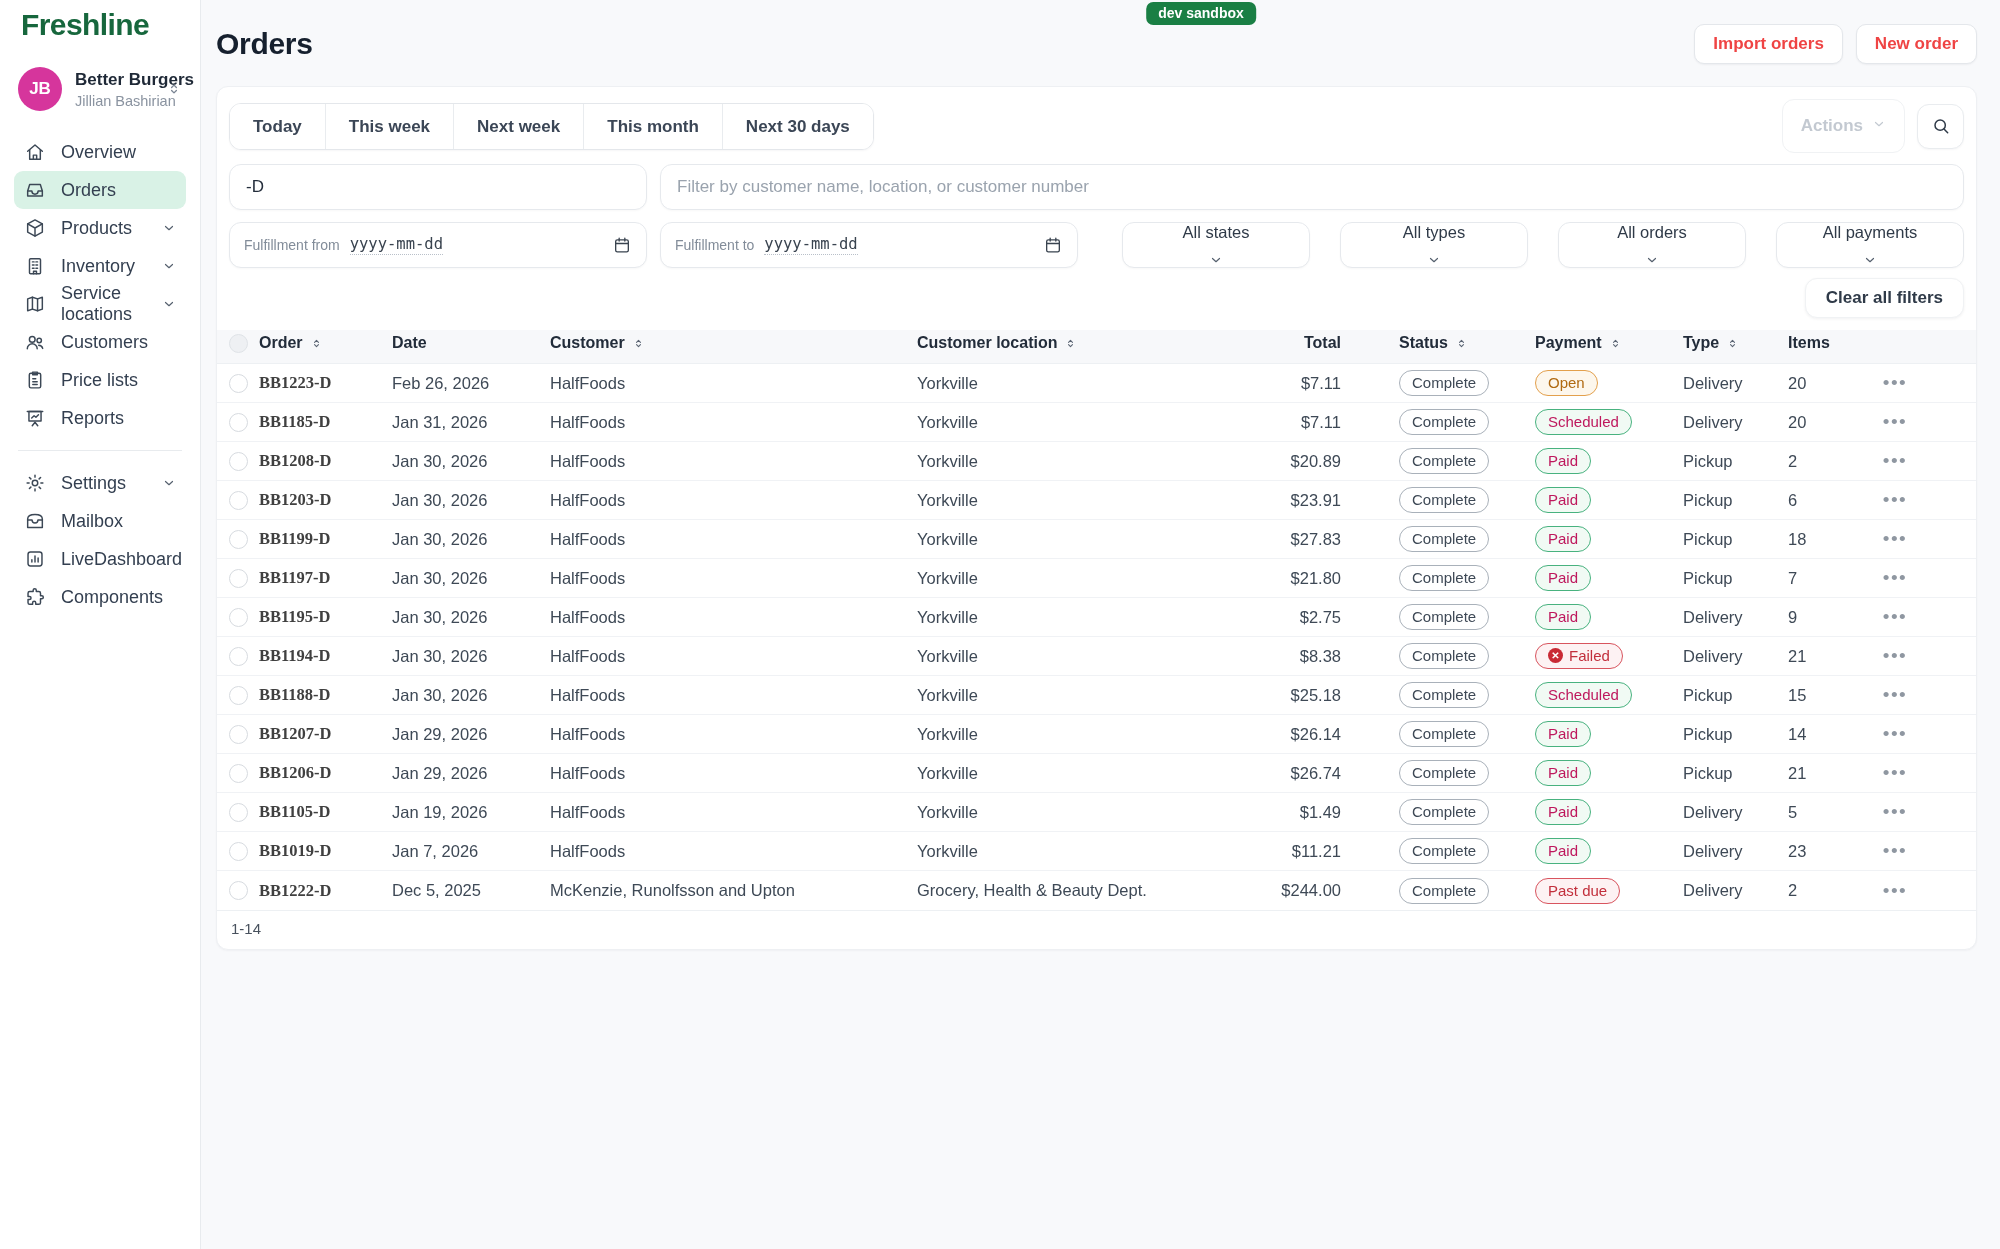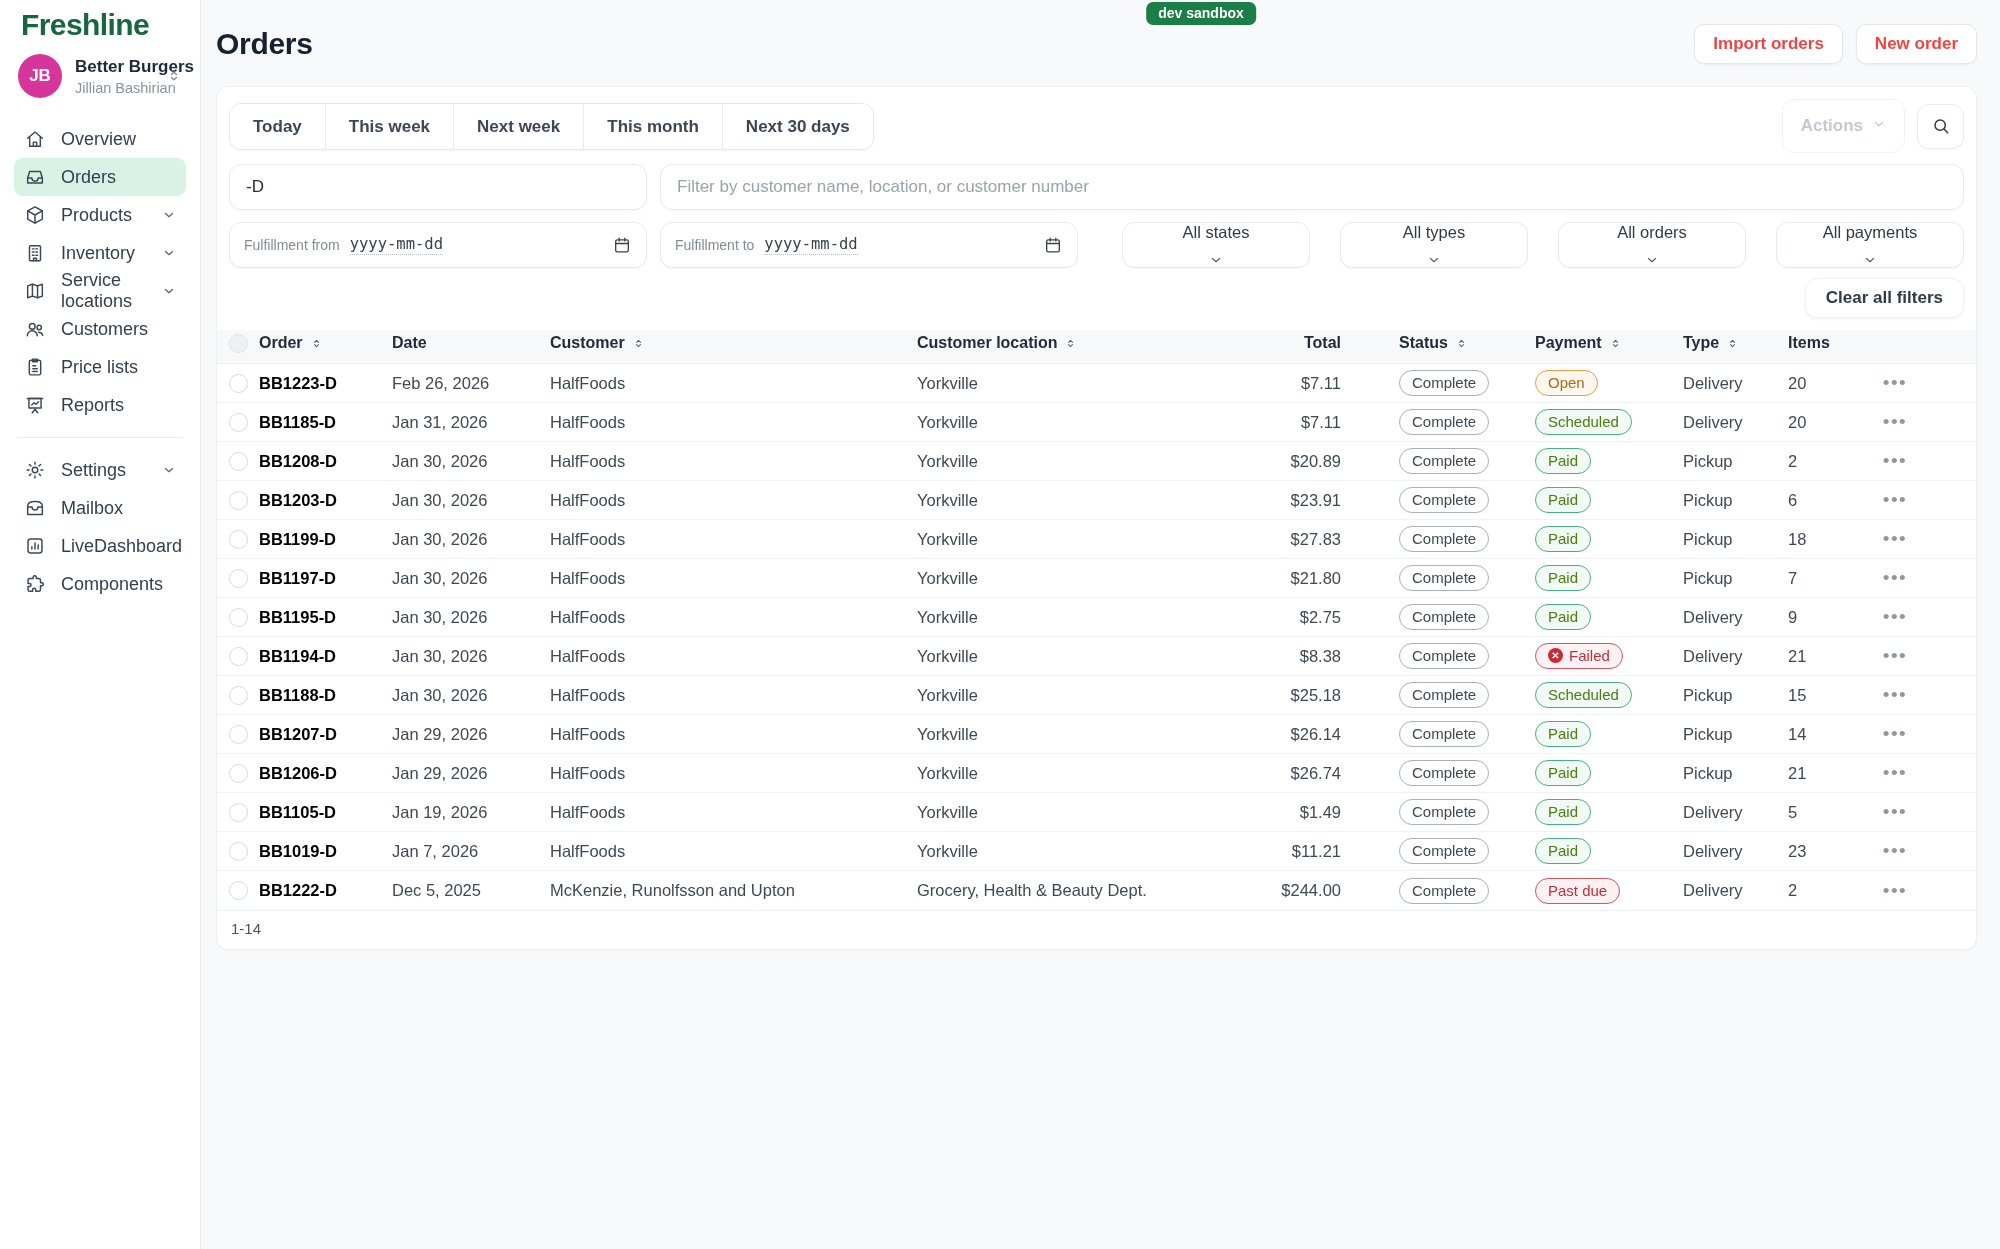--- a/index.html
+++ b/index.html
@@ -6,21 +6,21 @@
   html,body { margin:0; padding:0; }
   body {
     width:2000px; height:1249px; overflow:hidden; position:relative;
     font-family:"Liberation Sans", sans-serif; background:#f8f9fb; color:#333f50;
   }
   .app { display:flex; width:100%; height:100%; }
 
   
   .sidebar { width:201px; flex:none; background:#fff; border-right:1px solid #e8ebee; padding:8px 14px; }
   .logo { font-size:30px; font-weight:800; color:#17673d; letter-spacing:-0.6px; padding-left:7px; line-height:34px; }
-  .account { display:flex; align-items:center; gap:13px; margin-top:12px; padding:0 4px; height:44px; cursor:pointer; }
+  .account { display:flex; align-items:center; gap:13px; margin-top:25px; padding:0 4px; height:44px; cursor:pointer; }
   .avatar { width:44px; height:44px; flex:none; border-radius:50%; background:#d6359c; color:#fff; font-weight:700; font-size:17px; display:flex; align-items:center; justify-content:center; }
   .acct-text { min-width:0; }
   .acct-name { font-size:17px; font-weight:700; color:#1f2937; white-space:nowrap; }
   .acct-sub  { font-size:14.5px; color:#8a93a0; margin-top:3px; white-space:nowrap; }
   .updown { margin-left:auto; color:#7b8594; display:flex; }
   .nav { margin-top:22px; display:flex; flex-direction:column; }
   .nav.secondary { margin-top:0; }
   .nav-item { display:flex; align-items:center; gap:15px; height:38px; padding:0 10px; border-radius:9px; font-size:18px; color:#333f50; cursor:pointer; }
   .nav-item.active { background:#d9f2e6; }
   .nav-icon { display:flex; color:#3c4856; flex:none; }
@@ -79,26 +79,26 @@
     align-items:center; padding:0 12px; }
   .t-head { background:#f7f8fa; height:34px; border-bottom:1px solid #edf0f3; }
   .h-cell { display:flex; align-items:center; gap:7px; font-size:16px; font-weight:700; color:#222c3a; }
   .h-cell.col-total { justify-content:flex-end; padding-right:58px; }
   .sort-ic { display:flex; color:#5b6573; }
   .t-body .t-row { height:39px; border-bottom:1px solid #f0f2f5; cursor:pointer; }
   .t-body .t-row:last-child { border-bottom:none; }
   .checkbox { width:19px; height:19px; border:1px solid #d7dbe0; border-radius:50%; background:#fff; cursor:pointer; padding:0; }
   .t-head .checkbox { background:#eef0f3; border-color:#dfe3e7; }
   .c { font-size:16.5px; color:#3e4956; white-space:nowrap; overflow:hidden; text-overflow:ellipsis; }
-  .c-order { font-weight:700; color:#000000; }
+  .c-order { font-weight:700; color:#404040;font-family:Liberation Serif, serif; }
   .c-total { text-align:right; padding-right:58px; }
   .c-actions { color:#8f97a1; text-align:center; font-size:19px; letter-spacing:1.5px; line-height:10px; cursor:pointer; }
   .pill { display:inline-flex; align-items:center; padding:3px 12px 4px; border-radius:999px; font-size:15px; font-weight:500; border:1px solid; white-space:nowrap; }
   .pill.neutral { border-color:#a9b1ba; color:#3e4956; background:#fff; }
-  .pill.success { border-color:#48b27f; color:#4d7c0f; background:#f1faf4; }
+  .pill.success { border-color:#48b27f; color:#be185d; background:#f1faf4; }
   .pill.warning { border-color:#e3a04c; color:#b06a12; background:#fdf7ed; }
   .pill.danger  { border-color:#d8545e; color:#c22f3c; background:#fdf2f3; }
   .x-dot { width:15px; height:15px; border-radius:50%; background:#c92a35; color:#fff; font-size:10px; font-weight:700;
     display:inline-flex; align-items:center; justify-content:center; margin-right:6px; flex:none; }
   .t-footer { border-top:1px solid #edf0f3; padding:9px 14px 12px; font-size:15px; color:#49525e; }
 </style>
 </head>
 <body>
 
 <div class="app">

